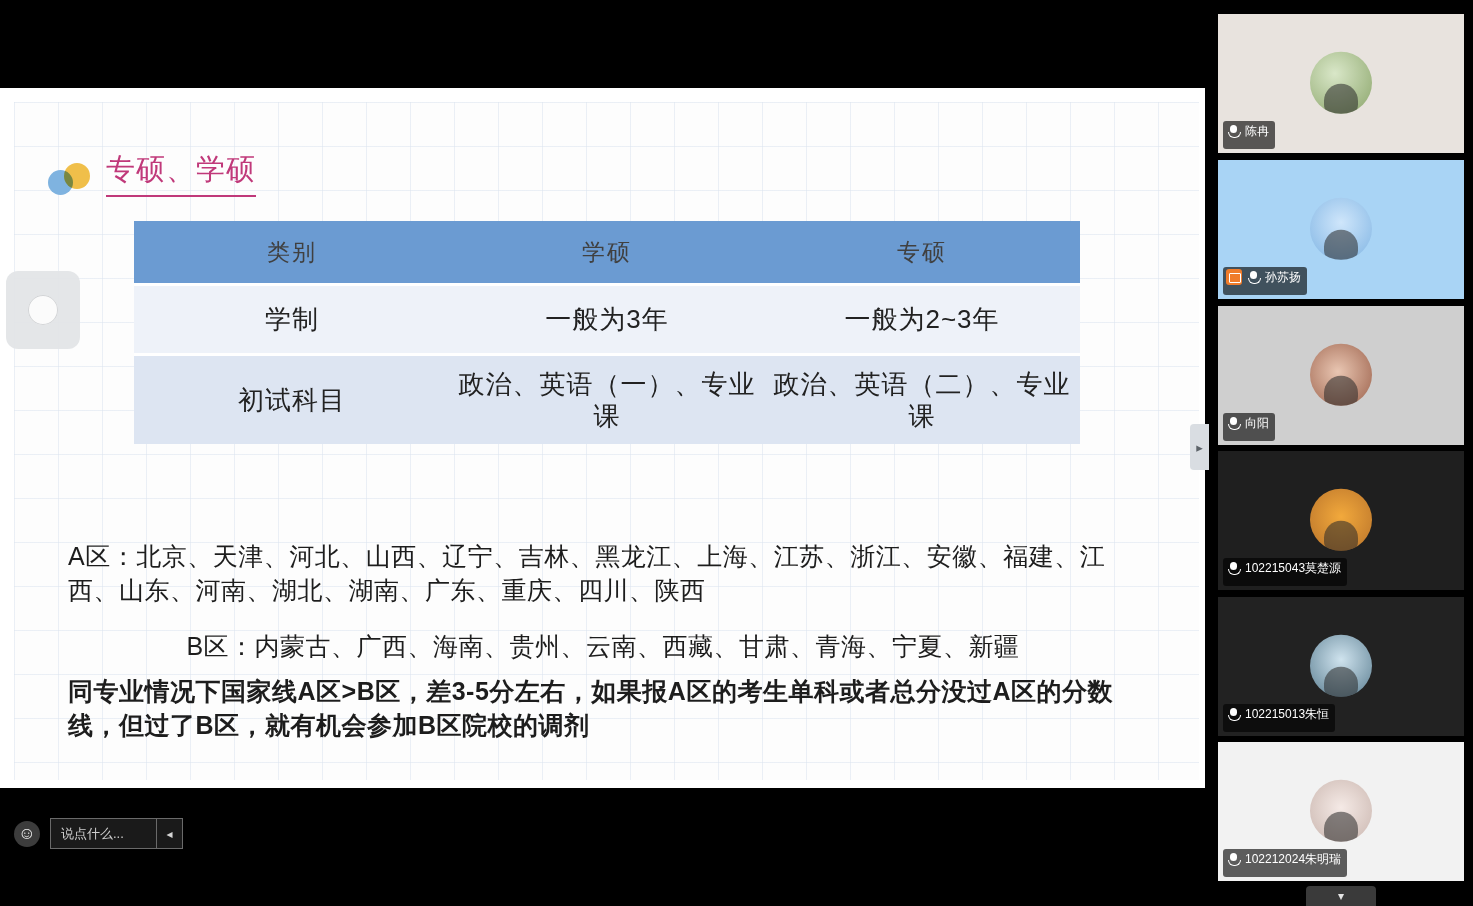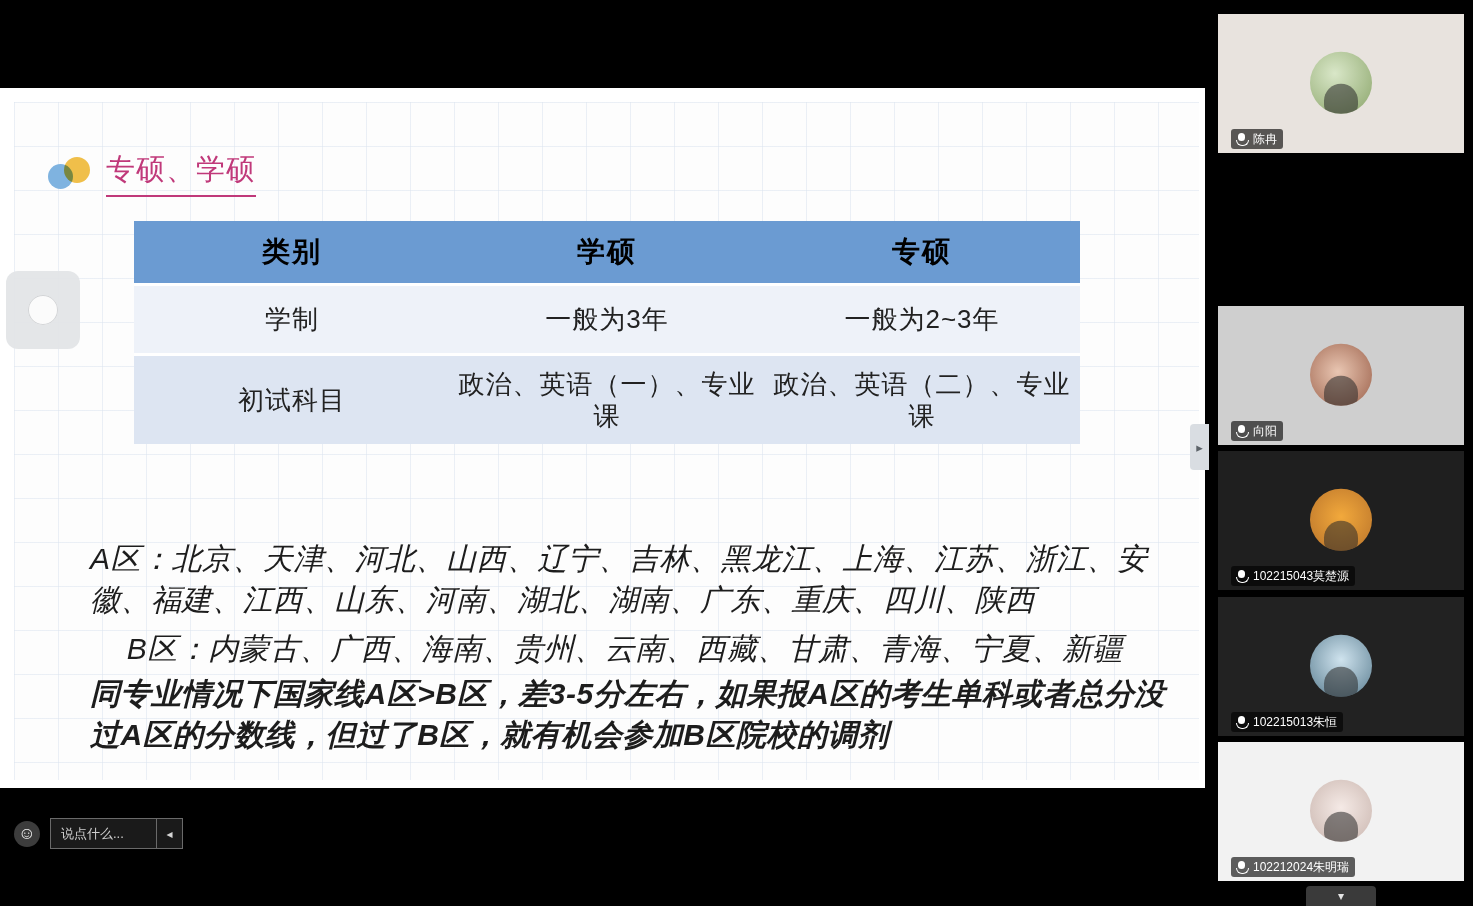--- a/index.html
+++ b/index.html
@@ -48,21 +48,21 @@
       linear-gradient(to bottom, rgba(220,228,240,0.55) 1px, transparent 1px) 0 0 / 44px 44px,
       #fdfdfd;
   }
 
   
   .slide-head {
     position: absolute;
     left: 34px;
     top: 48px;
     display: flex;
-    align-items: center;
+    align-items: flex-end;
   }
   .head-dots {
     position: relative;
     width: 46px;
     height: 34px;
     margin-right: 12px;
   }
   .dot-a {
     position: absolute;
     left: 0; top: 7px;
@@ -97,23 +97,23 @@
     table-layout: fixed;
   }
   .tbl th, .tbl td {
     text-align: center;
     vertical-align: middle;
     border: 0;
     padding: 0;
   }
   .tbl th {
     background: #6b9bd2;
-    color: #000000;
-    font-size: 28px;
-    font-weight: 700;
+    color: #404040;
+    font-size: 23px;
+    font-weight: 400;
     height: 62px;
     letter-spacing: 2px;
   }
   .tbl td {
     background: #dde5f2;
     color: #222;
     font-size: 26px;
     height: 67px;
     letter-spacing: 1px;
   }
@@ -127,27 +127,26 @@
   }
   .col-1 { width: 316px; }
   .col-2 { width: 314px; }
   .col-3 { width: 316px; }
   .cell-sep { border-left: 3px solid #ffffff; }
   .row-sep td { border-top: 3px solid #ffffff; }
 
   
   .para {
     position: absolute;
-    left: 76px;
-    font-size: 30px;
+    left: 54px;
+    font-size: 25px;
     color: #1d1d1d;
     letter-spacing: 0.5px;
     line-height: 1.36;
     white-space: pre-wrap;
-    font-style: italic;
   }
   .para.l1 { top: 437px; width: 1070px; }
   .para.l2 { top: 527px; width: 1070px; text-align: center; }
   .para.bold {
     top: 572px;
     width: 1080px;
     font-weight: 700;
   }
 
   
@@ -287,28 +286,28 @@
     bottom: -4px;
     transform: translateX(-50%);
     width: 34px;
     height: 34px;
     border-radius: 50% 50% 40% 40%;
     background: rgba(40,40,40,0.55);
   }
 
   .tile-footer {
     position: absolute;
-    left: 13px;
+    left: 5px;
     bottom: 4px;
     display: flex;
     align-items: center;
     height: 20px;
     background: rgba(0,0,0,0.62);
     border-radius: 3px;
-    padding: 0 6px 0 3px;
+    padding: 0 6px 8px 3px;
     max-width: 225px;
   }
   .badge-img {
     width: 16px;
     height: 16px;
     border-radius: 3px;
     background: #f07c2b;
     margin-right: 4px;
     position: relative;
     flex: none;
@@ -446,20 +445,35 @@
       </div>
       <div class="tile-footer">
         <span class="mic">
             <span class="cap"></span>
             <span class="stand"></span>
           </span>
         <span class="tile-name">陈冉</span>
       </div>
     </div>
 
+    <div class="tile" style="top:160px">
+      <div class="tile-bg bg-1">
+        <div class="avatar av-1">
+            <span class="av-figure"></span>
+          </div>
+      </div>
+      <div class="tile-footer">
+        <span class="badge-img"></span>
+        <span class="mic">
+            <span class="cap"></span>
+            <span class="stand"></span>
+          </span>
+        <span class="tile-name">孙苏扬</span>
+      </div>
+    </div>
 
     <div class="tile" style="top:306px">
       <div class="tile-bg bg-2">
         <div class="avatar av-2">
             <span class="av-figure"></span>
           </div>
       </div>
       <div class="tile-footer">
         <span class="mic">
             <span class="cap"></span>

